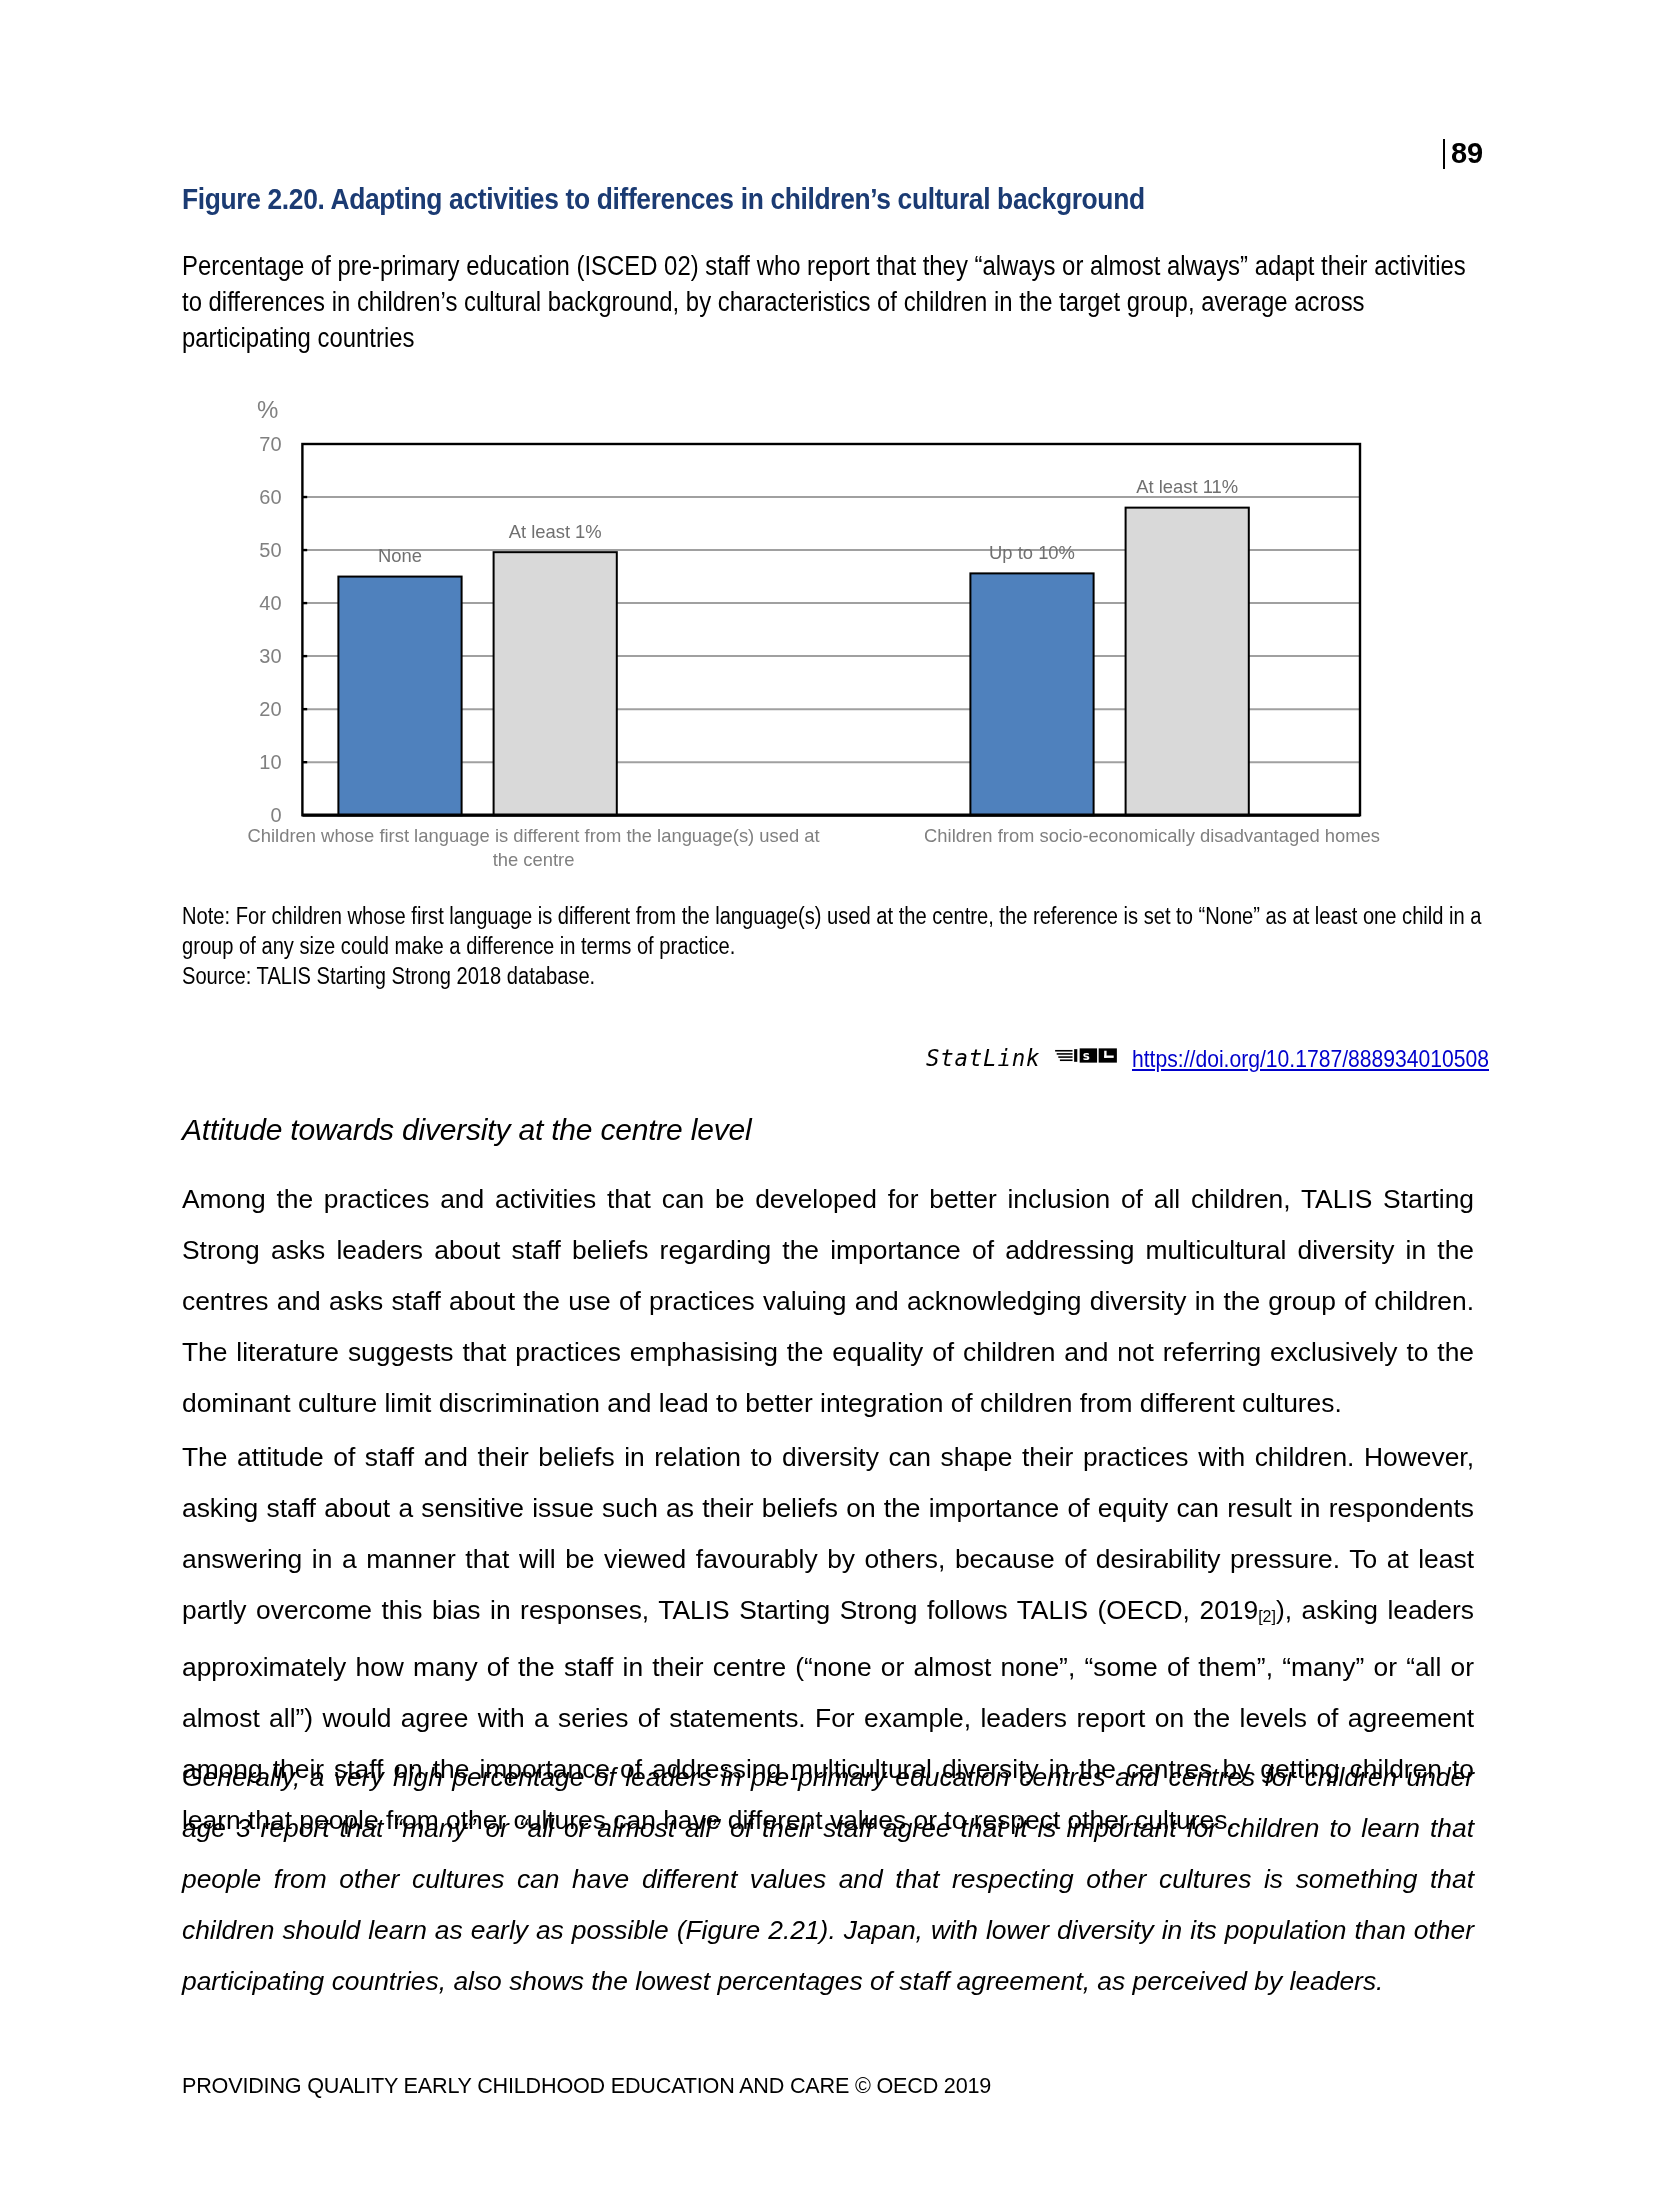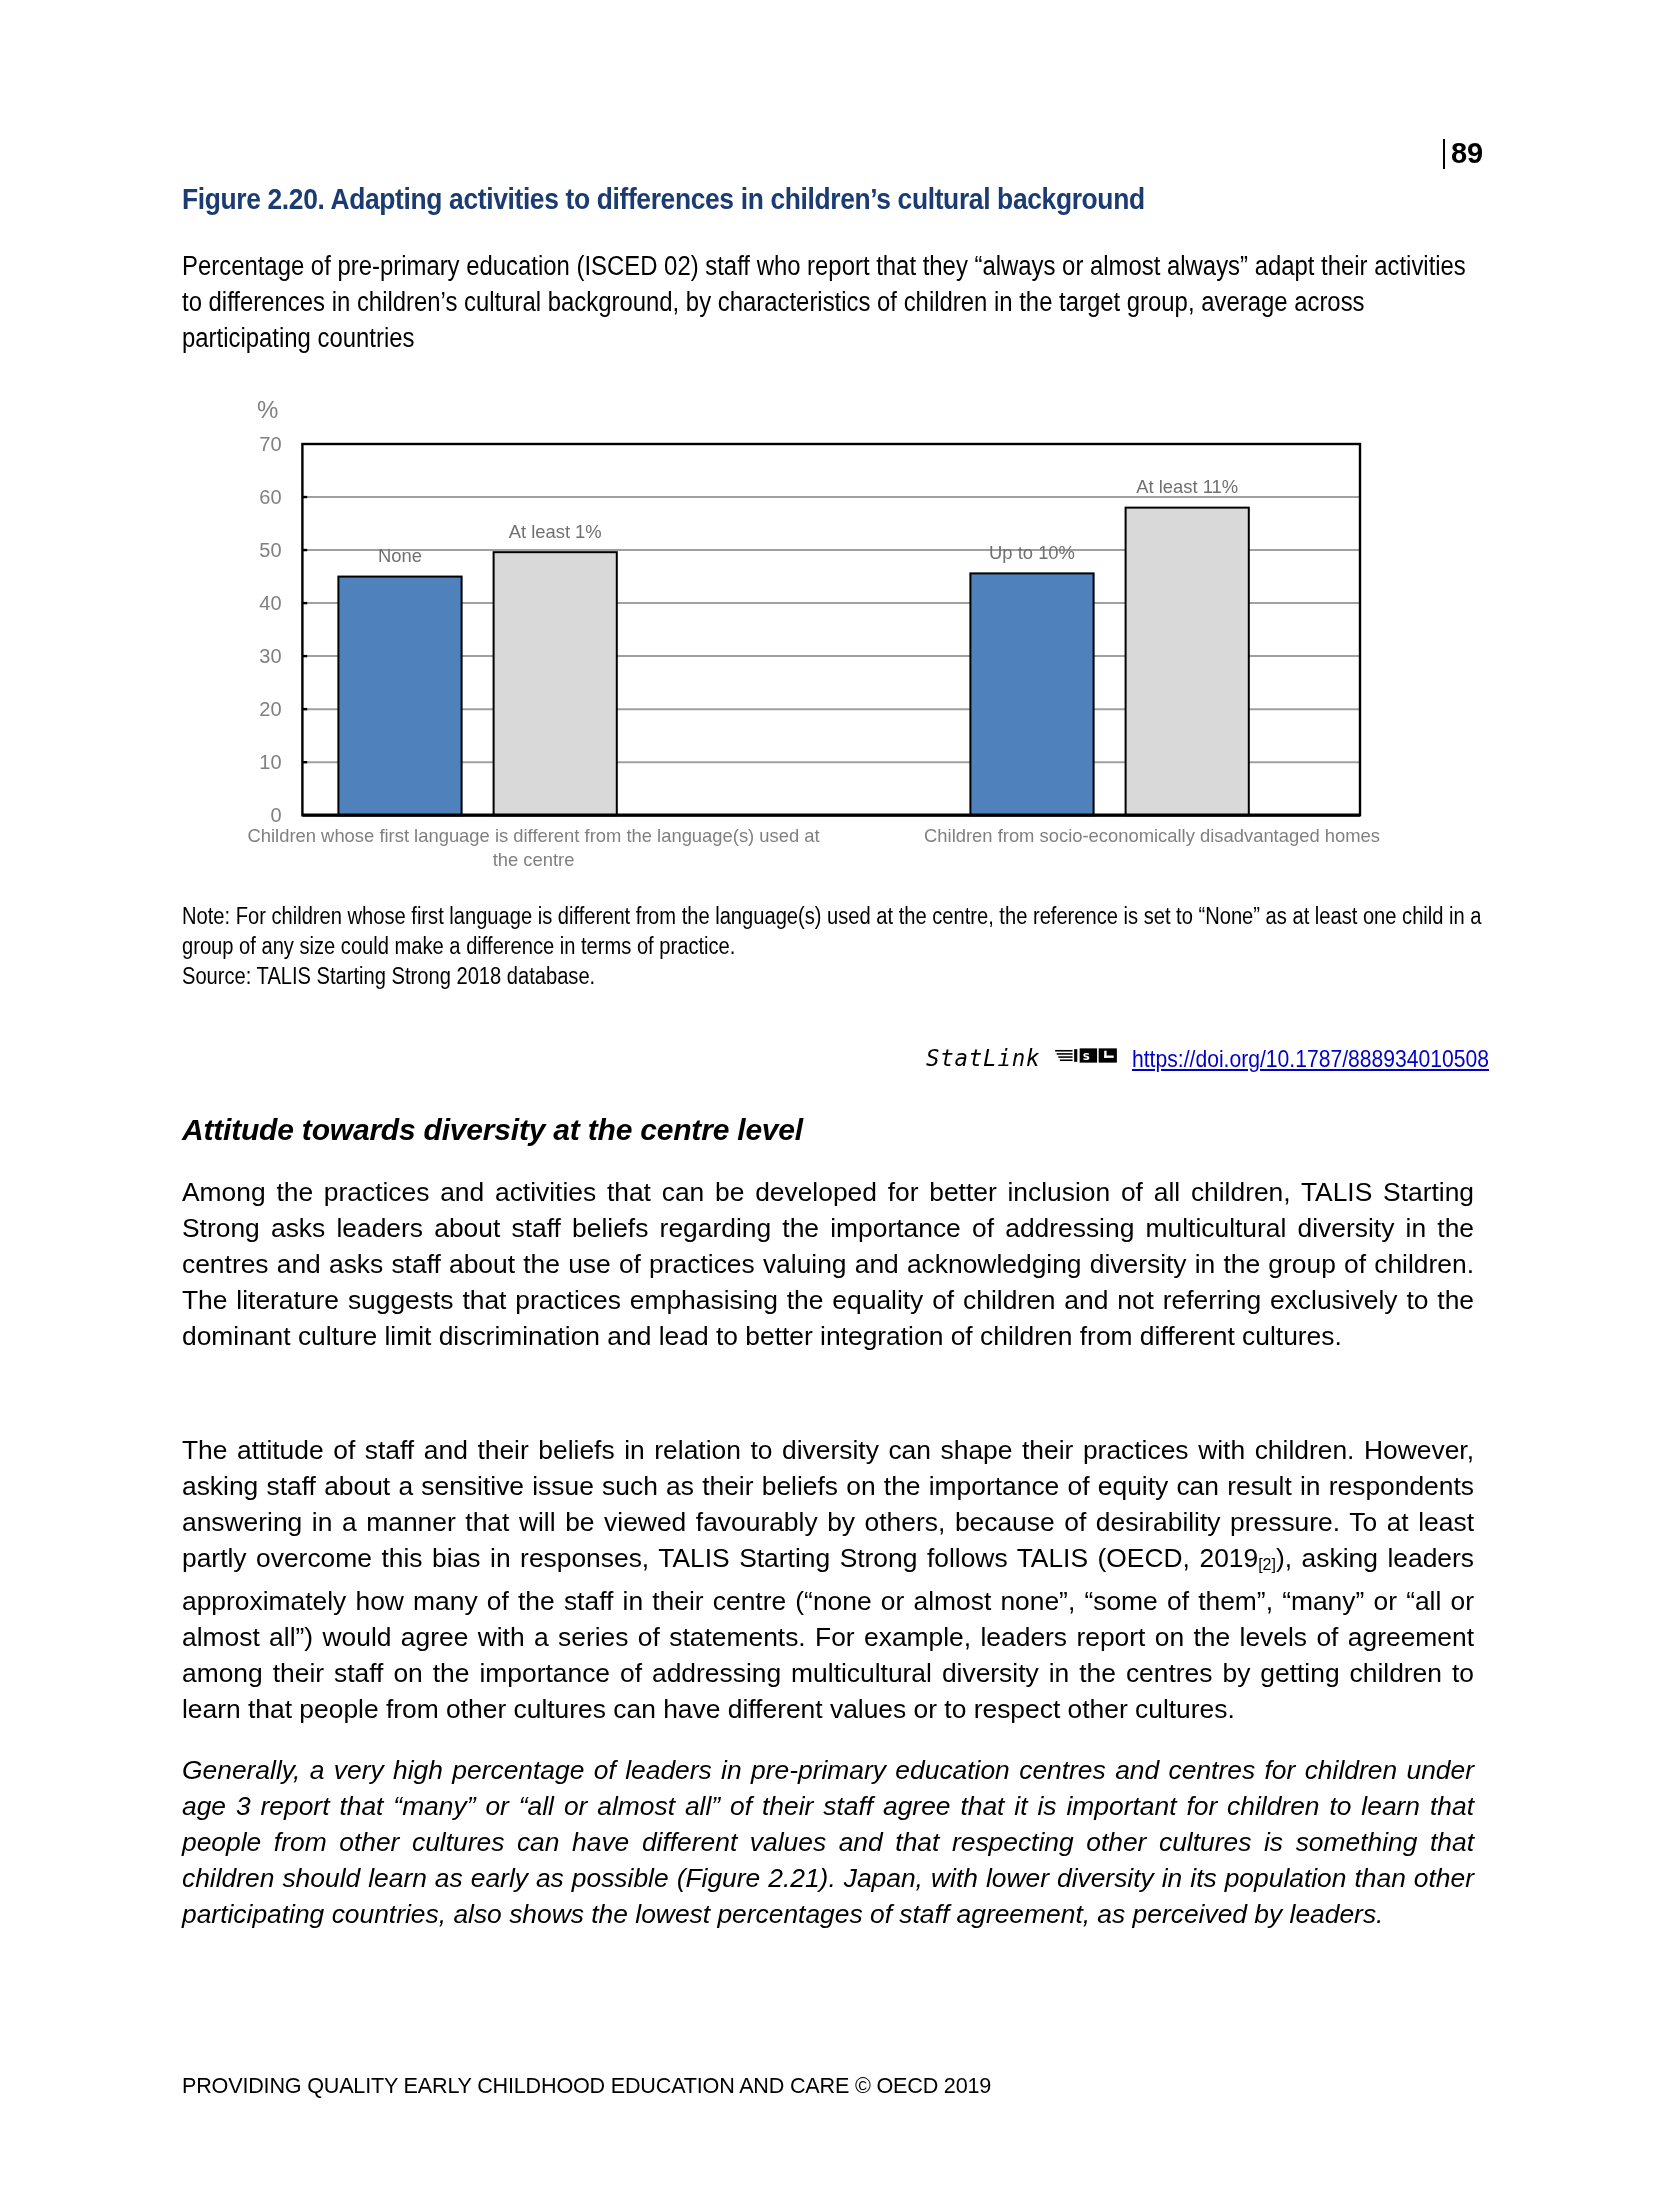--- a/index.html
+++ b/index.html
@@ -8,22 +8,22 @@
     .page-number .bar { display: inline-block; width: 1.6px; height: 30px; background: #000; margin-right: 6.4px; }
     .fig-title { position: absolute; top: 182px; left: 182px; font-size: 30px; font-weight: bold; color: #1b3b73; letter-spacing: -0.4px; transform: scaleX(0.88); transform-origin: left; white-space: nowrap; }
     .fig-subtitle { position: absolute; top: 248px; left: 182px; width: 1480px; font-size: 27px; line-height: 36px; transform: scaleX(0.885); transform-origin: left; }
     .chart { position: absolute; left: 240px; top: 392px; width: 1200px; height: 496px; }
     .chart svg { width: 1200px; height: 496px; overflow: visible; }
     .note { position: absolute; top: 901px; left: 182px; width: 1504px; font-size: 23px; line-height: 30px; transform: scaleX(0.875); transform-origin: left; }
     .statlink { position: absolute; top: 1045px; left: 926px; display: flex; align-items: flex-start; gap: 12.8px; font-size: 22.4px; }
     .statlink .logo-text { font-family: "DejaVu Sans Mono", monospace; font-style: italic; font-size: 22.4px; letter-spacing: 0.8px; }
     .statlink .sl-icon { display: inline-block; width: 66px; height: 19px; }
     .statlink a { color: #0000cc; text-decoration: underline; font-size: 24px; transform: scaleX(0.88); transform-origin: left; display: inline-block; }
-    .section-heading { position: absolute; top: 1113px; left: 182px; font-size: 30px; font-weight: bold; font-style: italic; letter-spacing: -0.2px; }
-    .para { position: absolute; left: 182px; width: 1292px; font-size: 26.4px; line-height: 36px; text-align: justify; }
+    .section-heading { position: absolute; top: 1113px; left: 182px; font-size: 30px; font-weight: normal; font-style: italic; letter-spacing: -0.2px; }
+    .para { position: absolute; left: 182px; width: 1292px; font-size: 26.4px; line-height: 51px; text-align: justify; }
     .p1 { top: 1174px; }
     .p2 { top: 1432px; }
     .p3 { top: 1752px; font-style: italic; }
     .footer { position: absolute; top: 2073px; left: 182px; font-size: 21.6px; letter-spacing: -0.2px; }
     sub.ref { font-size: 16px; vertical-align: -3.2px; }
   </style>
 </head>
 <body>
 
 <div class="page-number">

